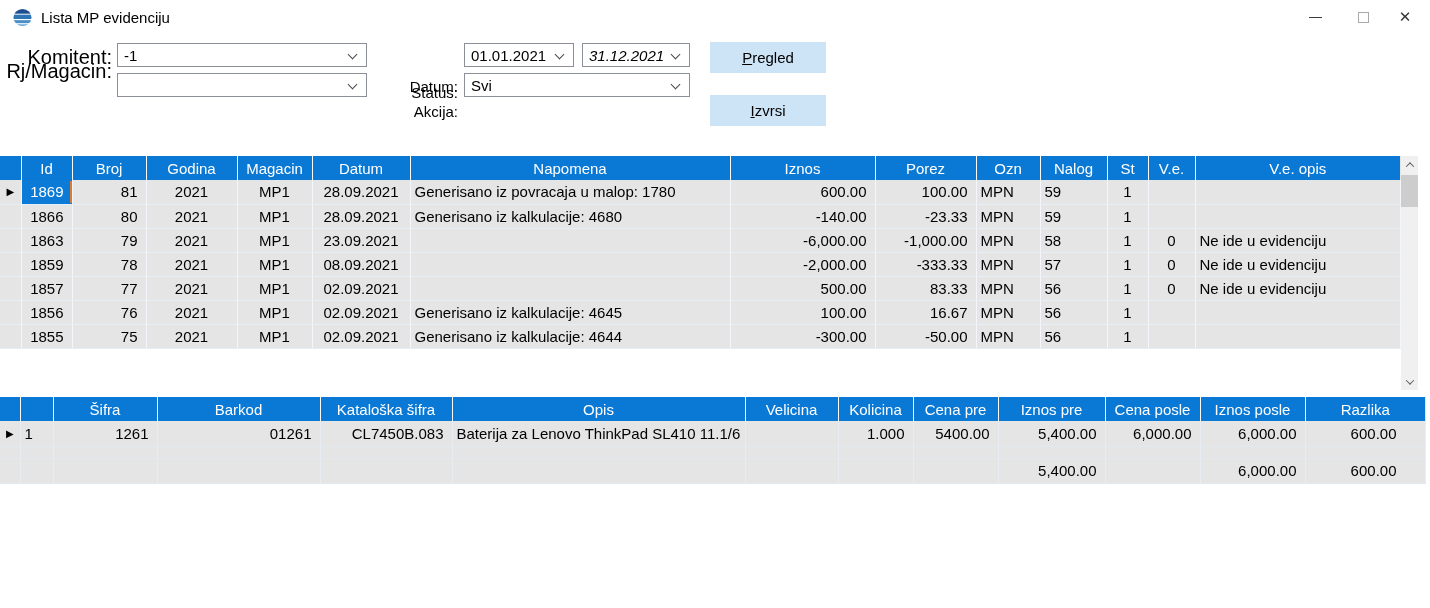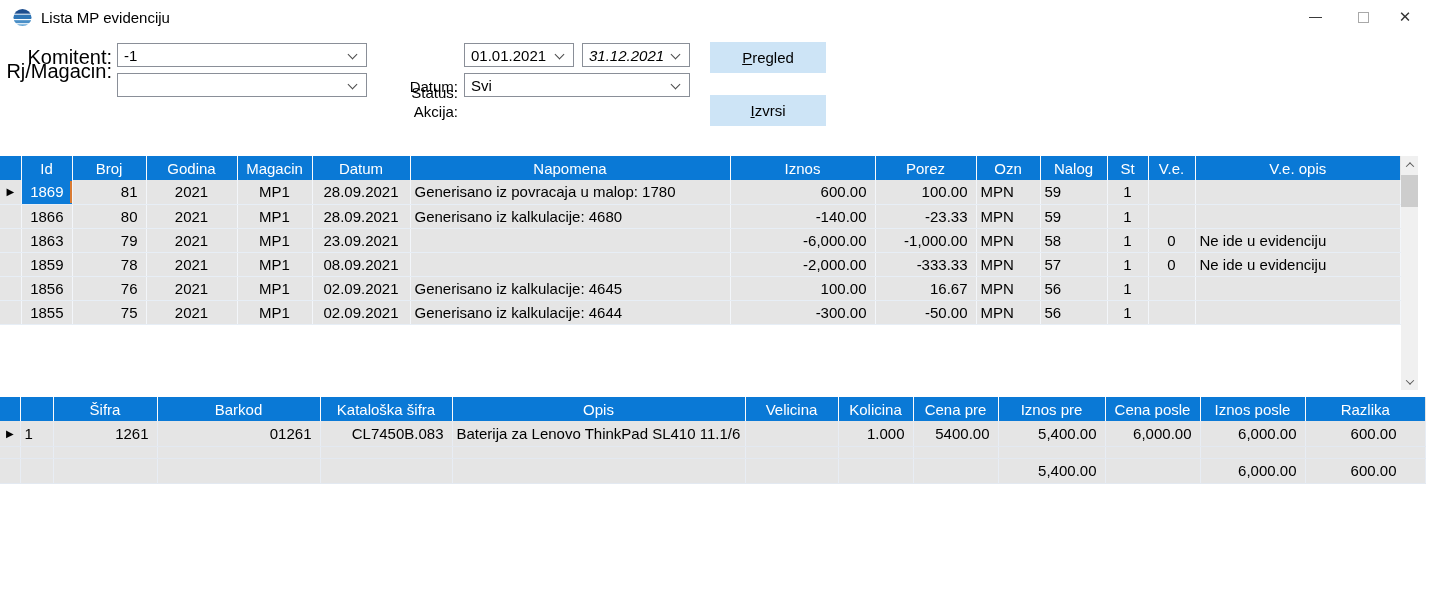--- a/index.html
+++ b/index.html
@@ -235,20 +235,36 @@
             <td>-2,000.00</td>
             <td>-333.33</td>
             <td>MPN</td>
             <td>57</td>
             <td>1</td>
             <td>0</td>
             <td>Ne ide u evidenciju</td>
           </tr>
           <tr>
             <td class="ind"></td>
+            <td>1857</td>
+            <td>77</td>
+            <td>2021</td>
+            <td>MP1</td>
+            <td>02.09.2021</td>
+            <td></td>
+            <td>500.00</td>
+            <td>83.33</td>
+            <td>MPN</td>
+            <td>56</td>
+            <td>1</td>
+            <td>0</td>
+            <td>Ne ide u evidenciju</td>
+          </tr>
+          <tr>
+            <td class="ind"></td>
             <td>1856</td>
             <td>76</td>
             <td>2021</td>
             <td>MP1</td>
             <td>02.09.2021</td>
             <td>Generisano iz kalkulacije: 4645</td>
             <td>100.00</td>
             <td>16.67</td>
             <td>MPN</td>
             <td>56</td>

